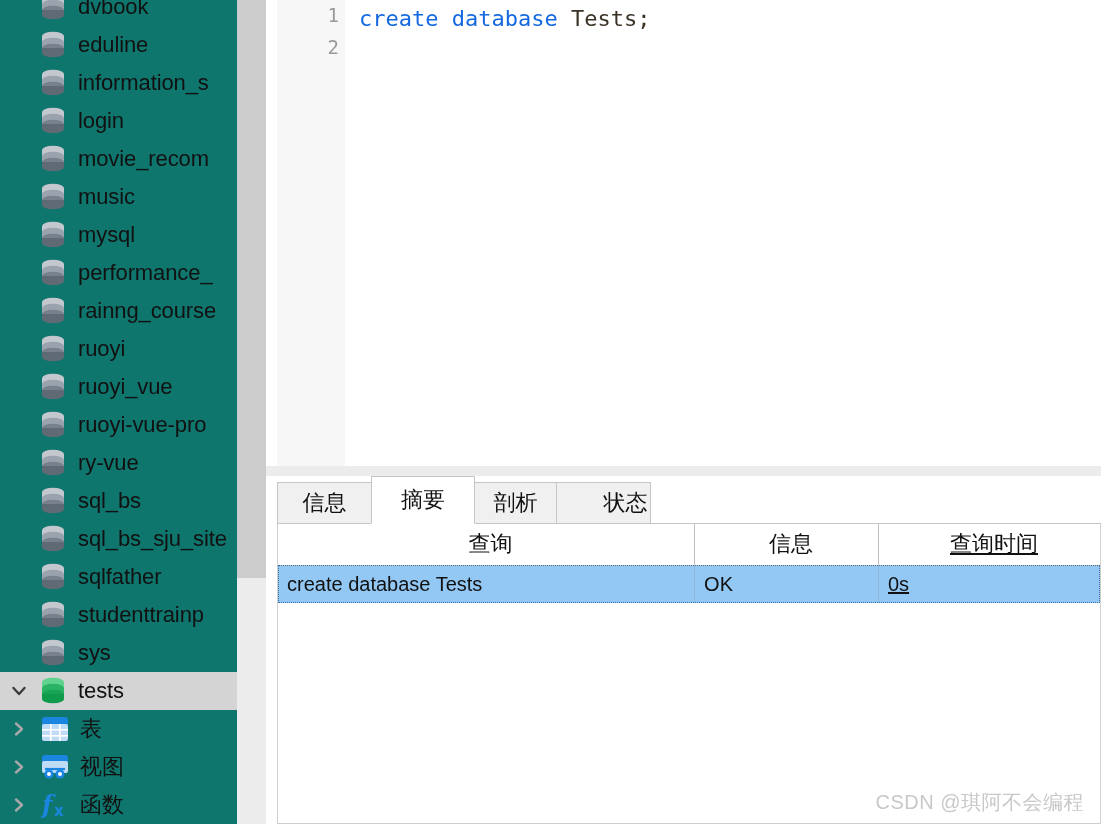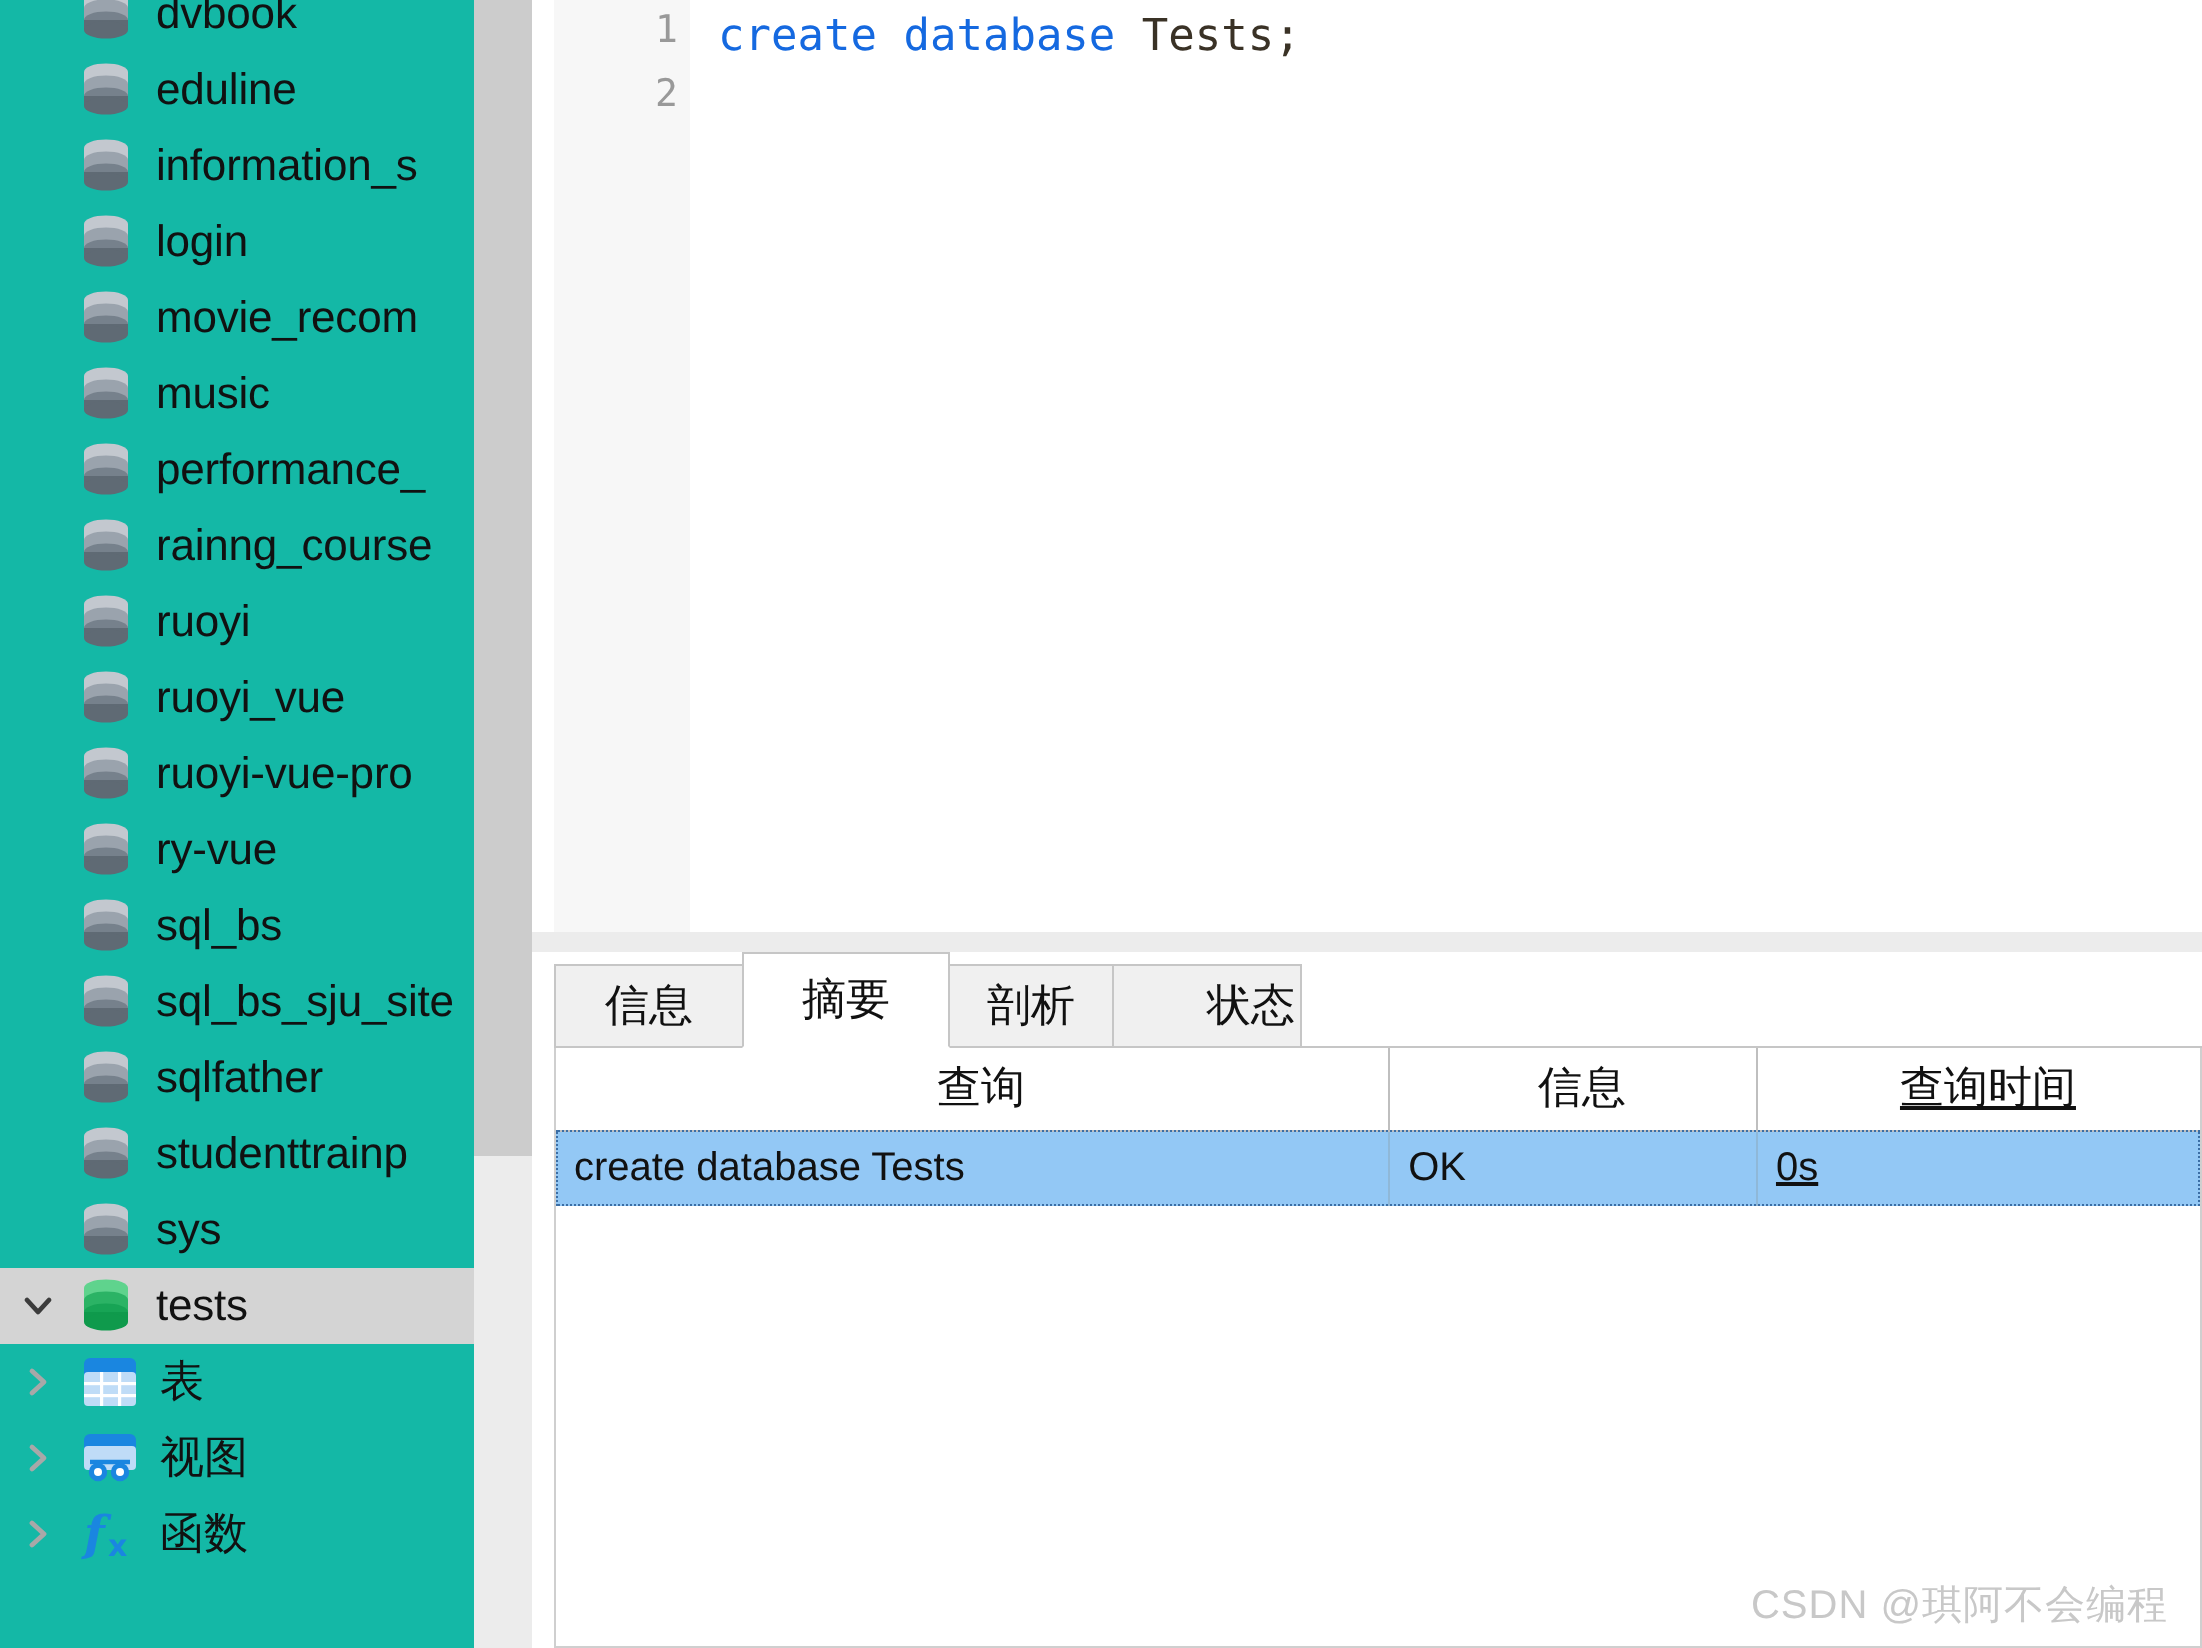--- a/index.html
+++ b/index.html
@@ -14,21 +14,21 @@
     position: relative;
     width: 1101px; height: 824px;
     background: #ffffff;
   }
 
   
   #sidebar {
     position: absolute;
     left: 0; top: 0;
     width: 237px; height: 824px;
-    background: #14b8a6;
+    background: #0f766e;
     overflow: hidden;
   }
   .tree-list {
     position: absolute;
     top: -12px; left: 0;
     width: 237px;
   }
   .tree-row {
     display: flex;
     align-items: center;
@@ -316,20 +316,35 @@
               <ellipse cx="15" cy="5" rx="11" ry="4.3" fill="#c3c8cf"></ellipse>
               <rect x="4" y="5" width="22" height="6" fill="#c3c8cf"></rect>
               <ellipse cx="15" cy="11" rx="11" ry="4.3" fill="#9aa3ad"></ellipse>
               <rect x="4" y="11" width="22" height="6" fill="#9aa3ad"></rect>
               <ellipse cx="15" cy="17" rx="11" ry="4.3" fill="#76818c"></ellipse>
               <rect x="4" y="17" width="22" height="5" fill="#5f6a74"></rect>
               <ellipse cx="15" cy="22" rx="11" ry="4.3" fill="#5f6a74"></ellipse>
             </svg>
           </div>
           <span class="tree-label">music</span>
+        </div>
+        <div class="tree-row">
+          <div class="tw-spacer"></div>
+          <div class="db-icon">
+            <svg width="30" height="28" viewBox="0 0 30 28" xmlns="http://www.w3.org/2000/svg">
+              <ellipse cx="15" cy="5" rx="11" ry="4.3" fill="#c3c8cf"></ellipse>
+              <rect x="4" y="5" width="22" height="6" fill="#c3c8cf"></rect>
+              <ellipse cx="15" cy="11" rx="11" ry="4.3" fill="#9aa3ad"></ellipse>
+              <rect x="4" y="11" width="22" height="6" fill="#9aa3ad"></rect>
+              <ellipse cx="15" cy="17" rx="11" ry="4.3" fill="#76818c"></ellipse>
+              <rect x="4" y="17" width="22" height="5" fill="#5f6a74"></rect>
+              <ellipse cx="15" cy="22" rx="11" ry="4.3" fill="#5f6a74"></ellipse>
+            </svg>
+          </div>
+          <span class="tree-label">mysql</span>
         </div>
         <div class="tree-row">
           <div class="tw-spacer"></div>
           <div class="db-icon">
             <svg width="30" height="28" viewBox="0 0 30 28" xmlns="http://www.w3.org/2000/svg">
               <ellipse cx="15" cy="5" rx="11" ry="4.3" fill="#c3c8cf"></ellipse>
               <rect x="4" y="5" width="22" height="6" fill="#c3c8cf"></rect>
               <ellipse cx="15" cy="11" rx="11" ry="4.3" fill="#9aa3ad"></ellipse>
               <rect x="4" y="11" width="22" height="6" fill="#9aa3ad"></rect>
               <ellipse cx="15" cy="17" rx="11" ry="4.3" fill="#76818c"></ellipse>

